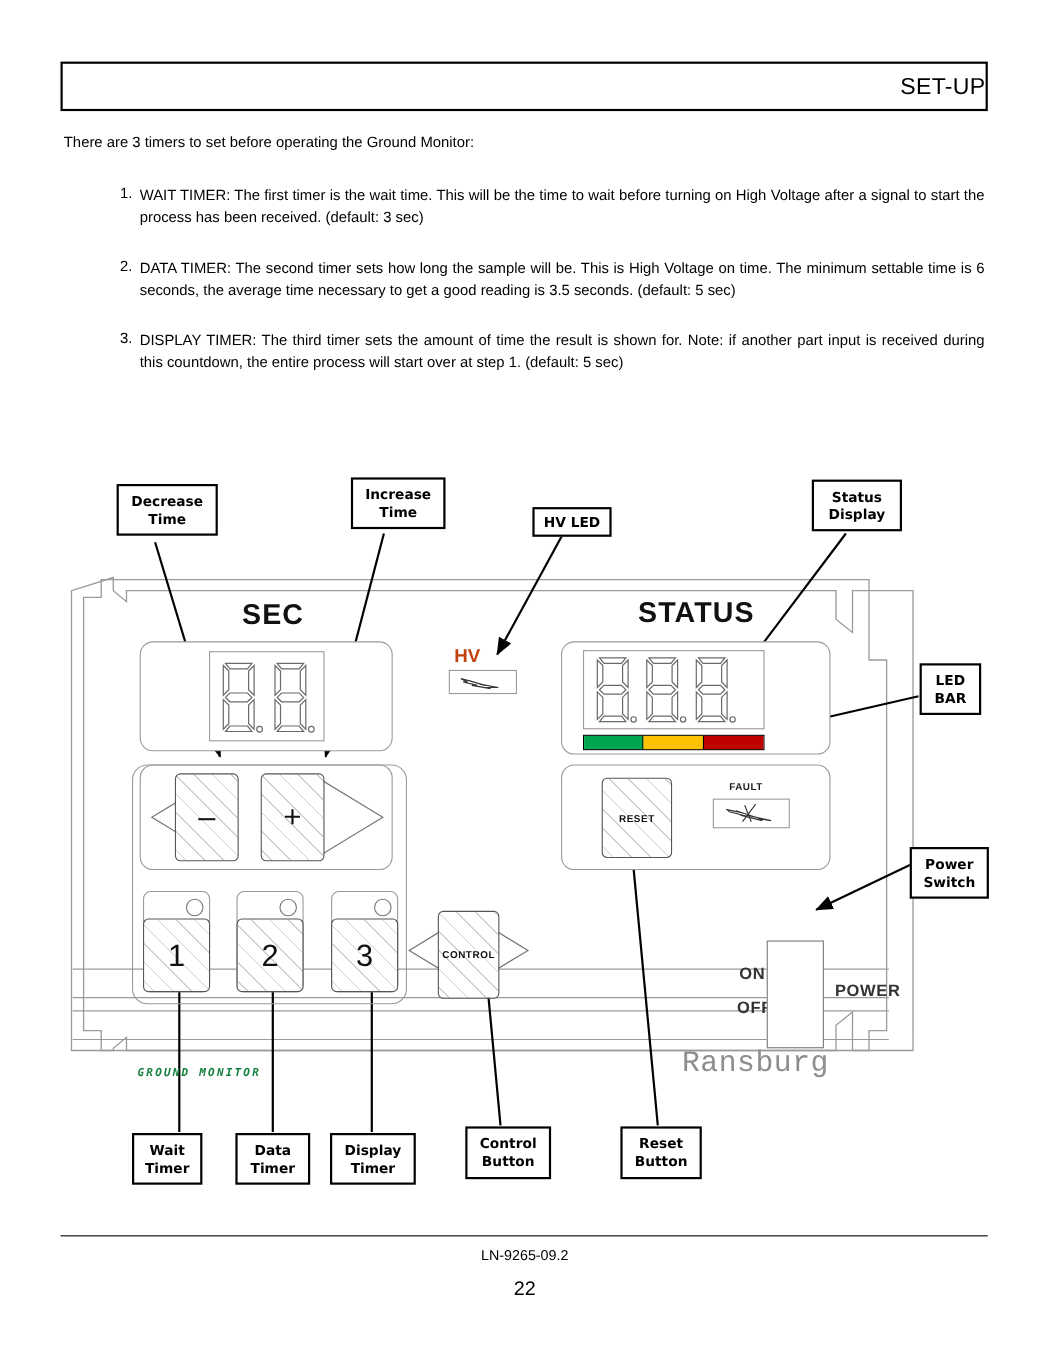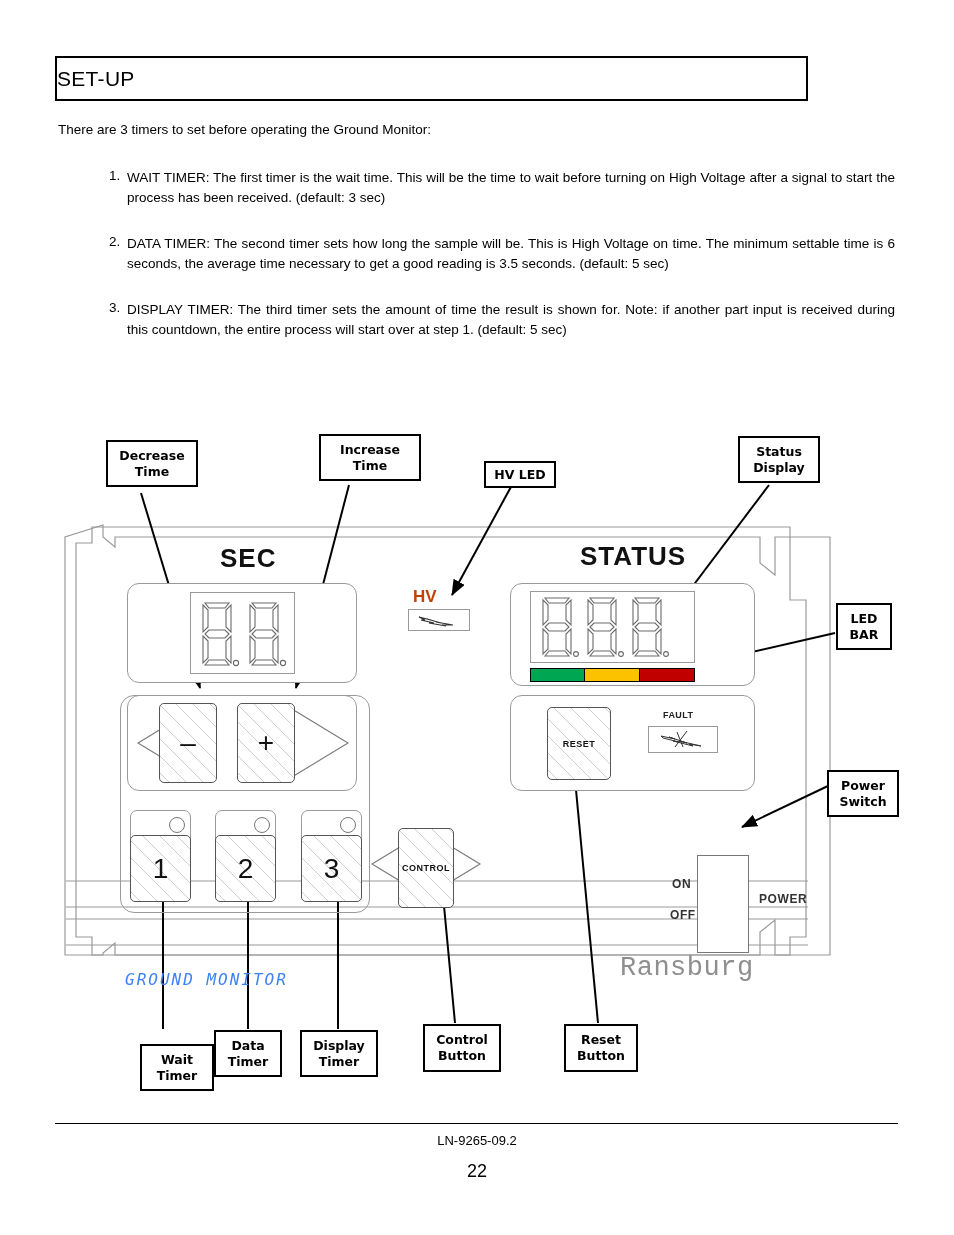--- a/index.html
+++ b/index.html
@@ -8,23 +8,23 @@
     width: 954px; height: 1235px;
     background: #ffffff;
     font-family: "Liberation Sans", sans-serif;
     color: #000;
     position: relative;
     overflow: hidden;
   }
 
   
   #title-box {
-    position:absolute; left:55px; top:56px; width:753px; height:45px;
+    position:absolute; left:55px; top:56px; width:843px; height:45px;
     border: 2.5px solid #000;
-    display:flex; align-items:center; justify-content:flex-start;
+    display:flex; align-items:center; justify-content:flex-end;
   }
   #title-text { font-size:21px; letter-spacing:.3px; }
 
   
   #intro {
     position:absolute; left:58px; top:122px; width:840px;
     font-size:13.5px;
   }
   #list { position:absolute; left:95px; top:168px; width:800px; }
   .li { display:flex; margin-bottom:27px; }
@@ -85,29 +85,29 @@
   }
 
   .indic { position:absolute; border:1px solid #9a9a9a; background:#fff; }
   .indic-cap {
     position:absolute; font-size:9px; font-weight:bold; letter-spacing:.4px; color:#222;
     font-family:"Liberation Sans", sans-serif;
   }
   .hv-cap { position:absolute; font-size:17px; font-weight:bold; color:#c2410c; }
 
   .pwr-sw { position:absolute; border:1px solid #777; background:#fff; }
-  .pwr-txt { position:absolute; font-size:12px; letter-spacing:.6px; color:#333; font-weight:bold; }
+  .pwr-txt { position:absolute; font-size:15px; letter-spacing:.6px; color:#333; font-weight:bold; }
 
   .brand {
     position:absolute; font-size:27px; color:#8e8e8e;
     font-family:Liberation Mono, monospace; letter-spacing:.5px;
   }
   .gm-txt {
-    position:absolute; font-size:16px; color:#3b82f6; letter-spacing:2px;
-    font-family:"DejaVu Sans Mono", monospace; font-style:italic;
+    position:absolute; font-size:10px; color:#15803d; letter-spacing:2px;
+    font-family:"DejaVu Sans Mono", monospace; font-style:italic;font-weight:bold;
   }
 
   
   #footer-rule { position:absolute; left:55px; top:1123px; width:843px; border-top:1px solid #000; }
   #footer-doc { position:absolute; left:0; top:1133px; width:954px; text-align:center; font-size:13px; }
   #footer-page { position:absolute; left:0; top:1161px; width:954px; text-align:center; font-size:18px; }
 </style>
 </head>
 <body>
 
@@ -192,21 +192,21 @@
 
       <line x1="598" y1="608" x2="573" y2="343"></line>
     </g>
   </svg>
 
   <div class="callout" style="left:106px; top:25px; width:92px; height:47px;">
     <span>Decrease</span>
     <span>Time</span>
   </div>
 
-  <div class="callout" style="left:319px; top:19px; width:102px; height:47px;">
+  <div class="callout" style="left:319px; top:19px; width:86px; height:47px;">
     <span>Increase</span>
     <span>Time</span>
   </div>
 
   <div class="callout" style="left:484px; top:46px; width:72px; height:27px;">
     <span>HV LED</span>
   </div>
 
   <div class="callout" style="left:738px; top:21px; width:82px; height:47px;">
     <span>Status</span>
@@ -216,21 +216,21 @@
   <div class="callout" style="left:836px; top:188px; width:56px; height:47px;">
     <span>LED</span>
     <span>BAR</span>
   </div>
 
   <div class="callout" style="left:827px; top:355px; width:72px; height:47px;">
     <span>Power</span>
     <span>Switch</span>
   </div>
 
-  <div class="callout" style="left:140px; top:615px; width:74px; height:47px;margin-top:14px;">
+  <div class="callout" style="left:120px; top:615px; width:64px; height:47px;">
     <span>Wait</span>
     <span>Timer</span>
   </div>
 
   <div class="callout" style="left:214px; top:615px; width:68px; height:47px;">
     <span>Data</span>
     <span>Timer</span>
   </div>
 
   <div class="callout" style="left:300px; top:615px; width:78px; height:47px;">

